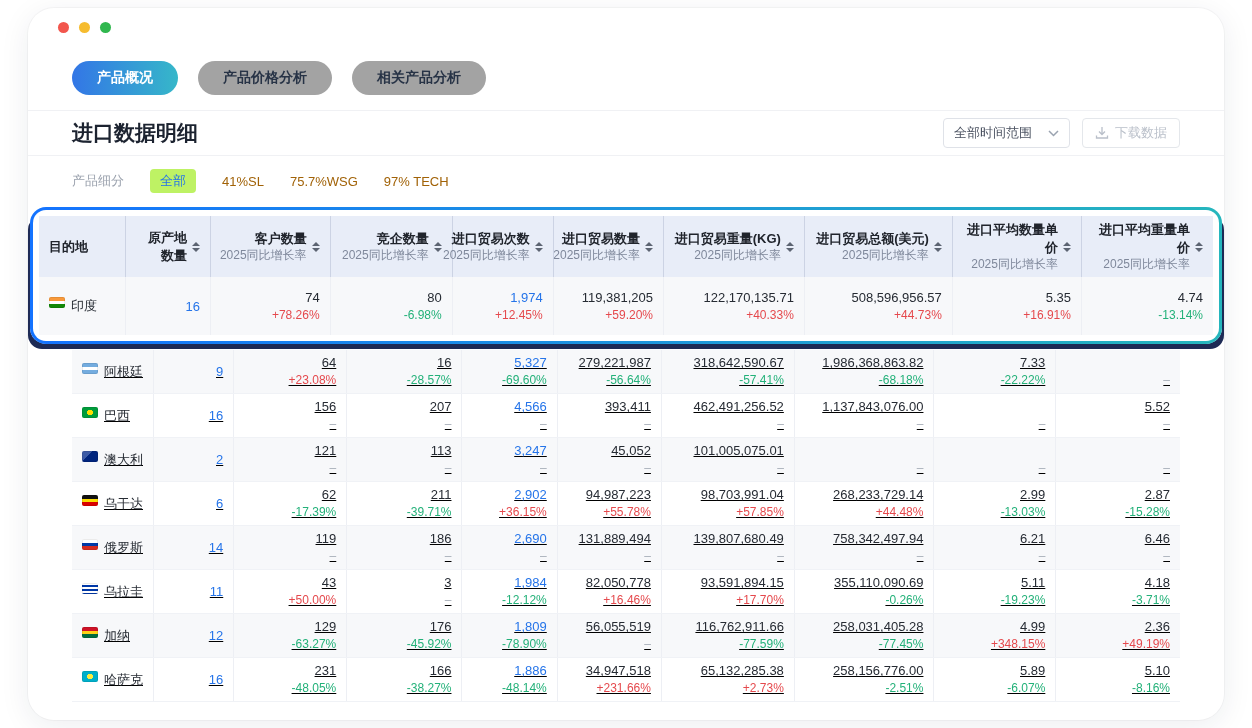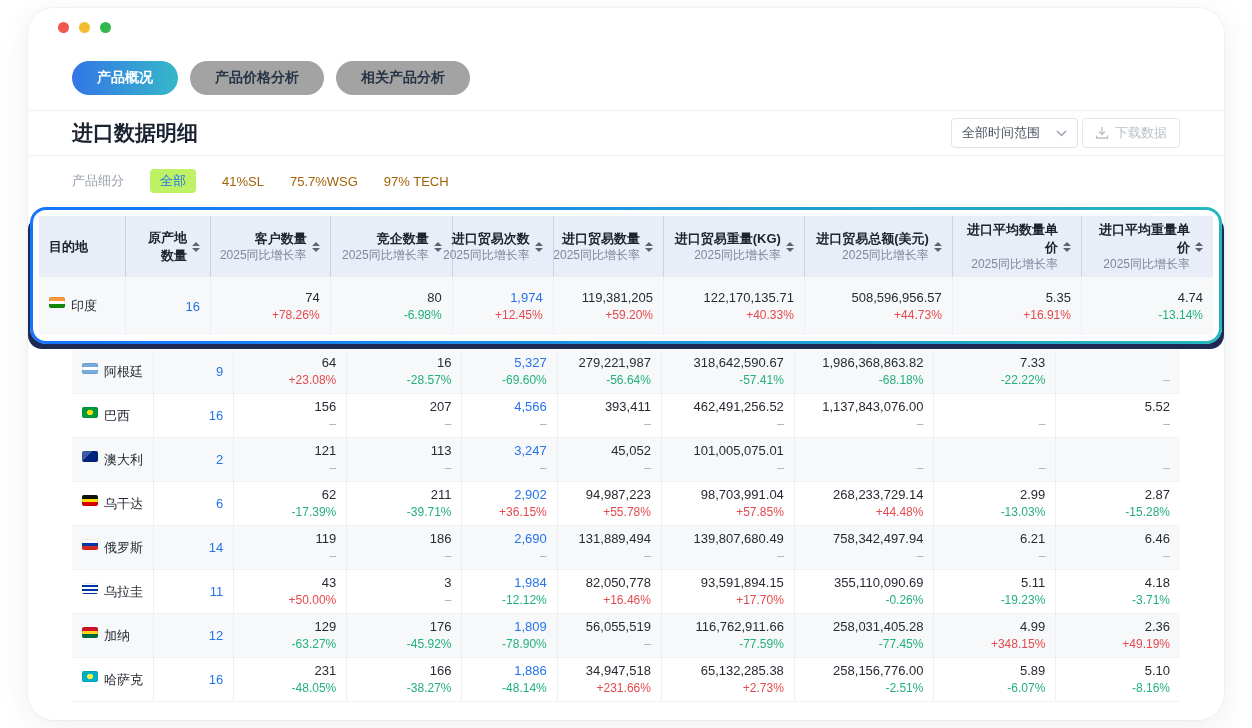--- a/index.html
+++ b/index.html
@@ -7,33 +7,33 @@
   .window {
     position:absolute; left:28px; top:8px; width:1196px; height:712px;
     background:#fff; border-radius:26px;
     box-shadow:0 0 0 1px rgba(0,0,0,0.03), 0 6px 30px rgba(30,40,70,0.08);
     overflow:hidden;
   }
   .traffic { display:flex; gap:10px; padding:14px 0 0 30px; }
   .traffic span { width:11px; height:11px; border-radius:50%; display:block; }
   .t-red{background:#f2564d;} .t-yellow{background:#f6bc2f;} .t-green{background:#30b74e;}
 
-  .tabs { display:flex; gap:12px; padding:28px 44px 0; }
+  .tabs { display:flex; gap:20px; padding:28px 44px 0; }
   .tab {
     height:34px; padding:0 25px; border:none; border-radius:17px;
     font-size:14px; font-weight:bold; color:#273346; background:#a3a3a3;
     display:flex; align-items:center; cursor:pointer; font-family:inherit;
   }
   .tab.active { background:linear-gradient(90deg,#3376e6,#36b7c9); color:#fff; }
 
   .hr { border-top:1px solid #f0f1f4; margin-top:15px; }
 
   .section-row { display:flex; align-items:center; justify-content:space-between; padding:0 44px; height:44px; }
   .section-title { font-size:21px; font-weight:bold; color:#1c2330; }
-  .controls { display:flex; gap:4px; }
+  .controls { display:flex; gap:12px; }
   .select {
     height:30px; border:1px solid #dfe2e8; border-radius:4px; background:#fff;
     display:flex; align-items:center; gap:16px; padding:0 10px; font-size:13px; color:#4b5261; cursor:pointer;
   }
   .dl-btn {
     height:30px; border:1px solid #e4e7eb; border-radius:4px; background:#fff;
     display:flex; align-items:center; gap:6px; padding:0 12px; font-size:13px; color:#b9bfc9;
   }
 
   .filter-row { display:flex; align-items:center; gap:26px; padding:0 44px; margin-top:13px; font-size:13px; }
@@ -69,21 +69,21 @@
   .sort i { width:0; height:0; border-left:4px solid transparent; border-right:4px solid transparent; display:block; }
   .sort .s-up { border-bottom:4px solid #5c6472; }
   .sort .s-down { border-top:4px solid #5c6472; }
 
   td {
     padding:5px 10px; font-size:13px; color:#262b33; text-align:right;
     border-right:1px solid #edeff4; border-bottom:1px solid #f0f2f6; vertical-align:middle;
   }
   td:last-child { border-right:none; }
   .hl-inner td { border-bottom:none; height:58px; background:#f7f8fa; }
-  .main-table { margin:6px 44px 0; width:1108px; position:relative; z-index:1; }
+  .main-table { margin:6px 44px 0; width:1108px; position:relative; z-index:1;text-decoration:underline; }
   .main-table tr { height:42px; }
   .main-table tr:nth-child(odd) td { background:#f7f8fa; }
   .main-table tr:nth-child(even) td { background:#fff; }
 
   .cell-country { display:flex; align-items:flex-start; gap:6px; overflow:hidden; white-space:nowrap; }
   .flag { width:16px; height:11px; border-radius:2px; flex:none; box-shadow:inset 0 0 0 1px rgba(0,0,0,0.08); }
   .flag-india{background:linear-gradient(180deg,#f8993a 0 33%,#fff 33% 66%,#128807 66%);}
   .flag-argentina{background:linear-gradient(180deg,#74acdf 0 33%,#fff 33% 66%,#74acdf 66%);}
   .flag-brazil{background:radial-gradient(circle at 50% 50%,#ffdf00 0 3px,#009c3b 3px);}
   .flag-australia{background:linear-gradient(135deg,#3c5aa5 0 38%,#00247d 38%);}

